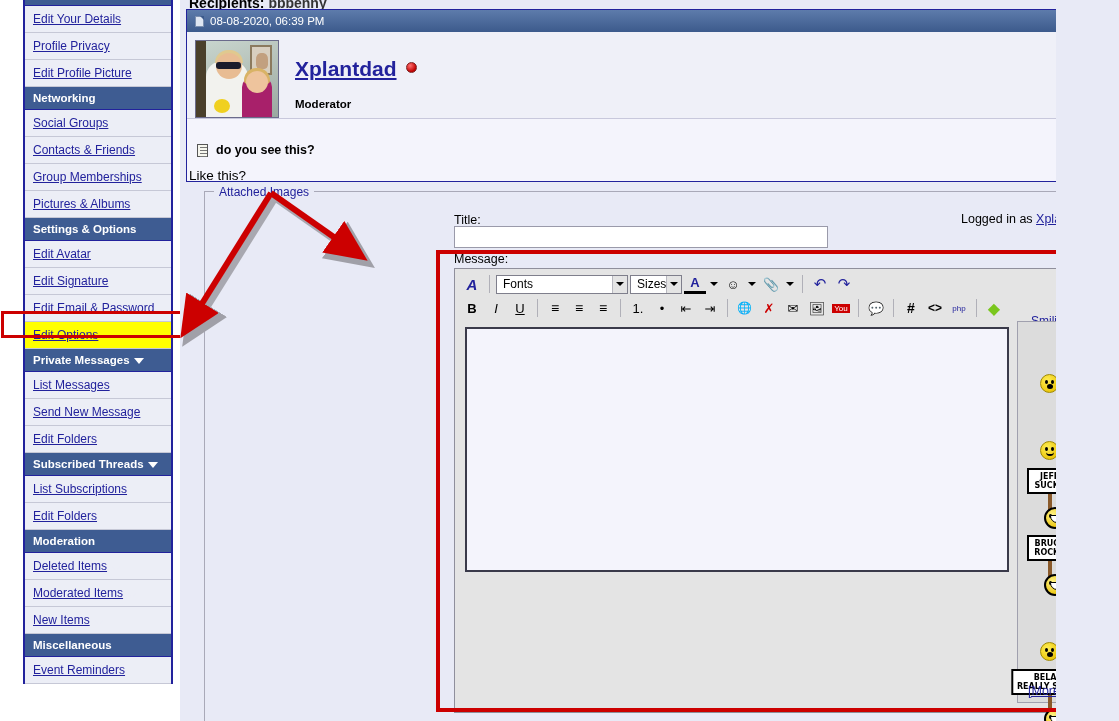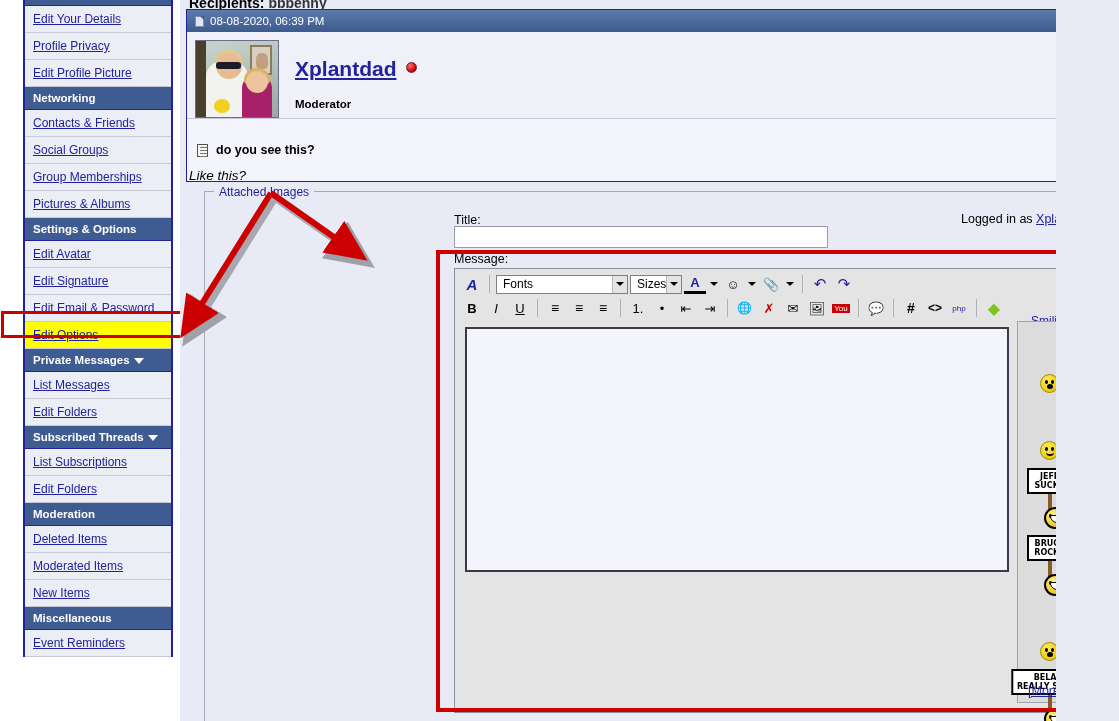--- a/index.html
+++ b/index.html
@@ -157,21 +157,21 @@
     padding: 24px 10px; display: flex; align-items: center; gap: 8px;
     background: #f4f4fc; font-weight: bold; font-size: 12.5px;
   }
   .page-icon {
     width: 11px; height: 13px; background: #f6f6ee; border:1px solid #555;
     position: relative; display:inline-block;
   }
   .page-icon::before{content:"";position:absolute;left:2px;top:2px;width:7px;height:1px;box-shadow:0 3px 0 #777,0 6px 0 #777,0 9px 0 #777;background:#777;}
 
   
-  #like-this { position: absolute; left: 9px; top: 168px; font-size: 13.5px; font-style: italic; }
+  #like-this { position: absolute; left: 9px; top: 168px; font-size: 13.5px; }
 
   
   #fs-attached {
     position: absolute; left: 24px; top: 191px; width: 908px; height: 530px;
     border: 1px solid #a9a9b8; border-right: none; border-bottom: none;
     background: transparent;
   }
   #fs-legend {
     position: absolute; left: 34px; top: 185px;
     background: #e8eaf6; padding: 0 5px; color: #22229c; font-size: 12px;
@@ -295,31 +295,32 @@
 <div id="root">
 
   <div id="sidebar">
     <div class="sb-inner">
       <div class="sb-top-clip"></div>
       <div id="sb-items">
           <a href="#" class="sb-link"><span>Edit Your Details</span></a>
           <a href="#" class="sb-link"><span>Profile Privacy</span></a>
           <a href="#" class="sb-link"><span>Edit Profile Picture</span></a>
           <div class="sb-head"><span>Networking</span></div>
+          <a href="#" class="sb-link"><span>Social Groups</span></a>
           <a href="#" class="sb-link"><span>Contacts &amp; Friends</span></a>
-          <a href="#" class="sb-link"><span>Social Groups</span></a>
           <a href="#" class="sb-link"><span>Group Memberships</span></a>
           <a href="#" class="sb-link"><span>Pictures &amp; Albums</span></a>
           <div class="sb-head"><span>Settings &amp; Options</span></div>
           <a href="#" class="sb-link"><span>Edit Avatar</span></a>
           <a href="#" class="sb-link"><span>Edit Signature</span></a>
           <a href="#" class="sb-link"><span>Edit Email &amp; Password</span></a>
           <a href="#" class="sb-link hl"><span>Edit Options</span></a>
           <div class="sb-head"><span>Private Messages</span><span class="caret"></span></div>
           <a href="#" class="sb-link"><span>List Messages</span></a>
+          <a href="#" class="sb-link"><span>Send New Message</span></a>
           <a href="#" class="sb-link"><span>Edit Folders</span></a>
           <div class="sb-head"><span>Subscribed Threads</span><span class="caret"></span></div>
           <a href="#" class="sb-link"><span>List Subscriptions</span></a>
           <a href="#" class="sb-link"><span>Edit Folders</span></a>
           <div class="sb-head"><span>Moderation</span></div>
           <a href="#" class="sb-link"><span>Deleted Items</span><span class="tri"></span></a>
           <a href="#" class="sb-link"><span>Moderated Items</span><span class="tri"></span></a>
           <a href="#" class="sb-link"><span>New Items</span><span class="tri"></span></a>
           <div class="sb-head"><span>Miscellaneous</span></div>
           <a href="#" class="sb-link"><span>Event Reminders</span></a>

